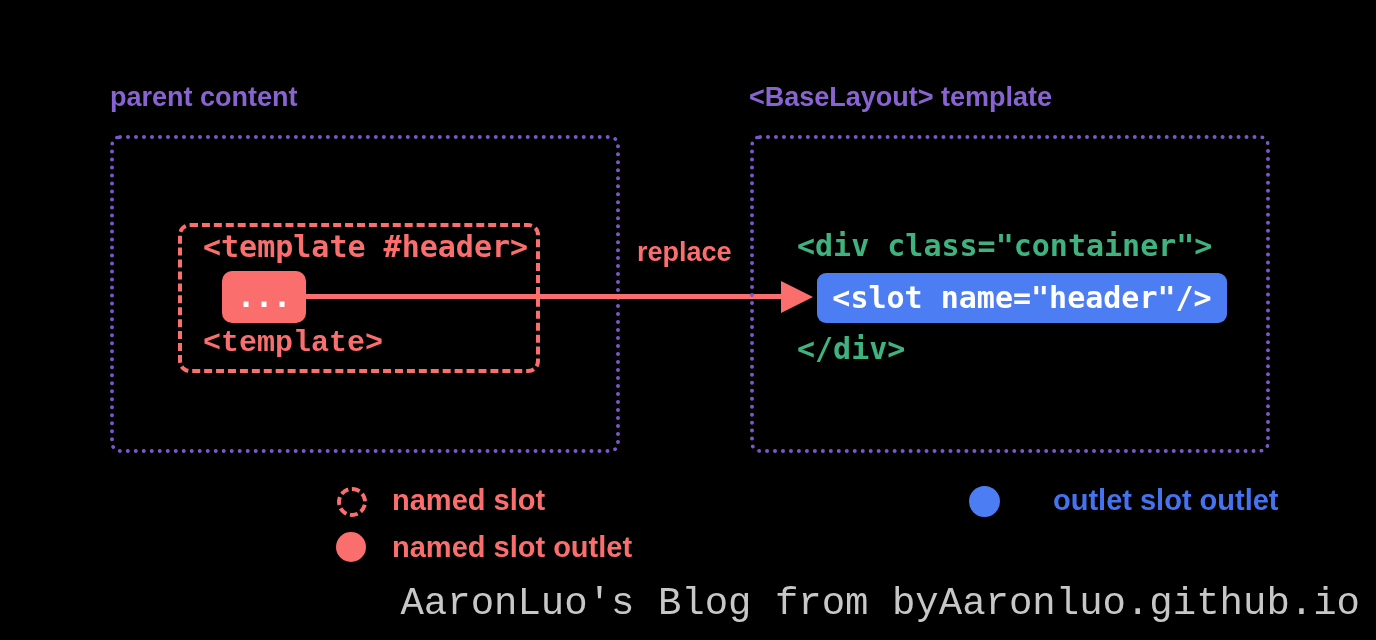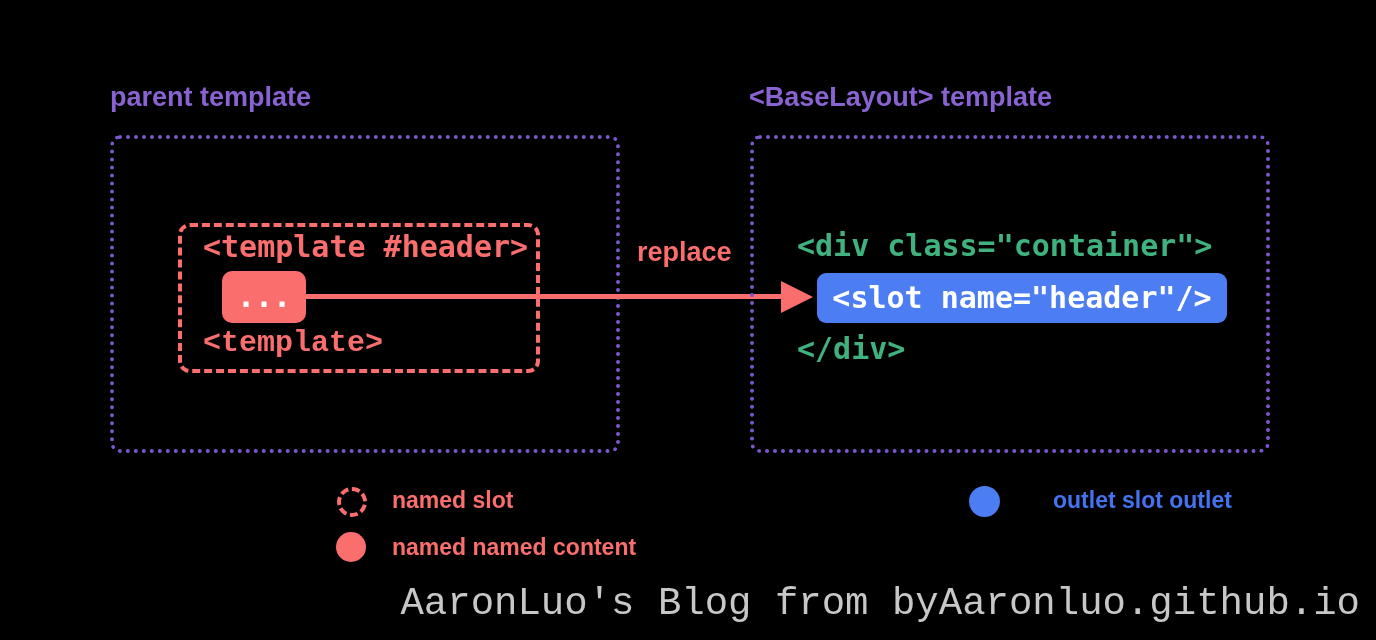--- a/index.html
+++ b/index.html
@@ -65,21 +65,21 @@
     background: var(--blue, #4c7df2);
     border-radius: 9px;
     display: flex;
     align-items: center;
     justify-content: center;
     color: #ffffff;
     box-sizing: border-box;
   }
   .legend-label {
     font-weight: bold;
-    font-size: 23px;
+    font-size: 29px;
     line-height: 32px;
     white-space: nowrap;
   }
   .legend-circle-dashed {
     width: 22px; height: 22px;
     border: 4px dashed var(--salmon, #fb6e6e);
     border-radius: 50%;
     box-sizing: content-box;
   }
   .legend-circle-solid {
@@ -98,21 +98,21 @@
     line-height: 32px;
     color: var(--gray, #c7c7c7);
     white-space: nowrap;
   }
 </style>
 </head>
 <body>
 
 <div id="canvas">
 
-  <div class="abs panel-title" style="left:110px; top:81px;">parent template</div>
+  <div class="abs panel-title" style="left:110px; top:81px;">parent content</div>
 
   <div class="abs panel-box" style="left:110px; top:135px; width:510px; height:318px;"></div>
 
 
   <div class="abs slot-dashed-box" style="left:178px; top:223px; width:362px; height:150px;"></div>
 
   <div class="abs code salmon" style="left:203px; top:229px;">&lt;template #header&gt;</div>
 
   <div class="abs code content-chip" style="left:222px; top:271px; width:84px; height:52px;">...</div>
 
@@ -130,20 +130,20 @@
   <div class="abs code green" style="left:797px; top:228px;">&lt;div class="container"&gt;</div>
 
   <div class="abs code outlet-pill" style="left:817px; top:273px; width:410px; height:50px;">&lt;slot name="header"/&gt;</div>
 
   <div class="abs code green" style="left:797px; top:331px;">&lt;/div&gt;</div>
 
   <div class="abs legend-circle-dashed" style="left:337px; top:487px;"></div>
   <div class="abs legend-label salmon" style="left:392px; top:484px;">named slot</div>
 
   <div class="abs legend-circle-solid" style="left:336px; top:532px;"></div>
-  <div class="abs legend-label salmon" style="left:392px; top:531px;">named named content</div>
+  <div class="abs legend-label salmon" style="left:392px; top:531px;">named slot outlet</div>
 
   <div class="abs legend-circle-blue" style="left:969px; top:486px;"></div>
   <div class="abs legend-label" style="left:1053px; top:484px; color: var(--blue_text, #4573f0);">outlet slot outlet</div>
 
   <div class="abs attribution" style="right:16px; top:588px;">AaronLuo's Blog from byAaronluo.github.io</div>
 
 </div>
 
 </body></html>

